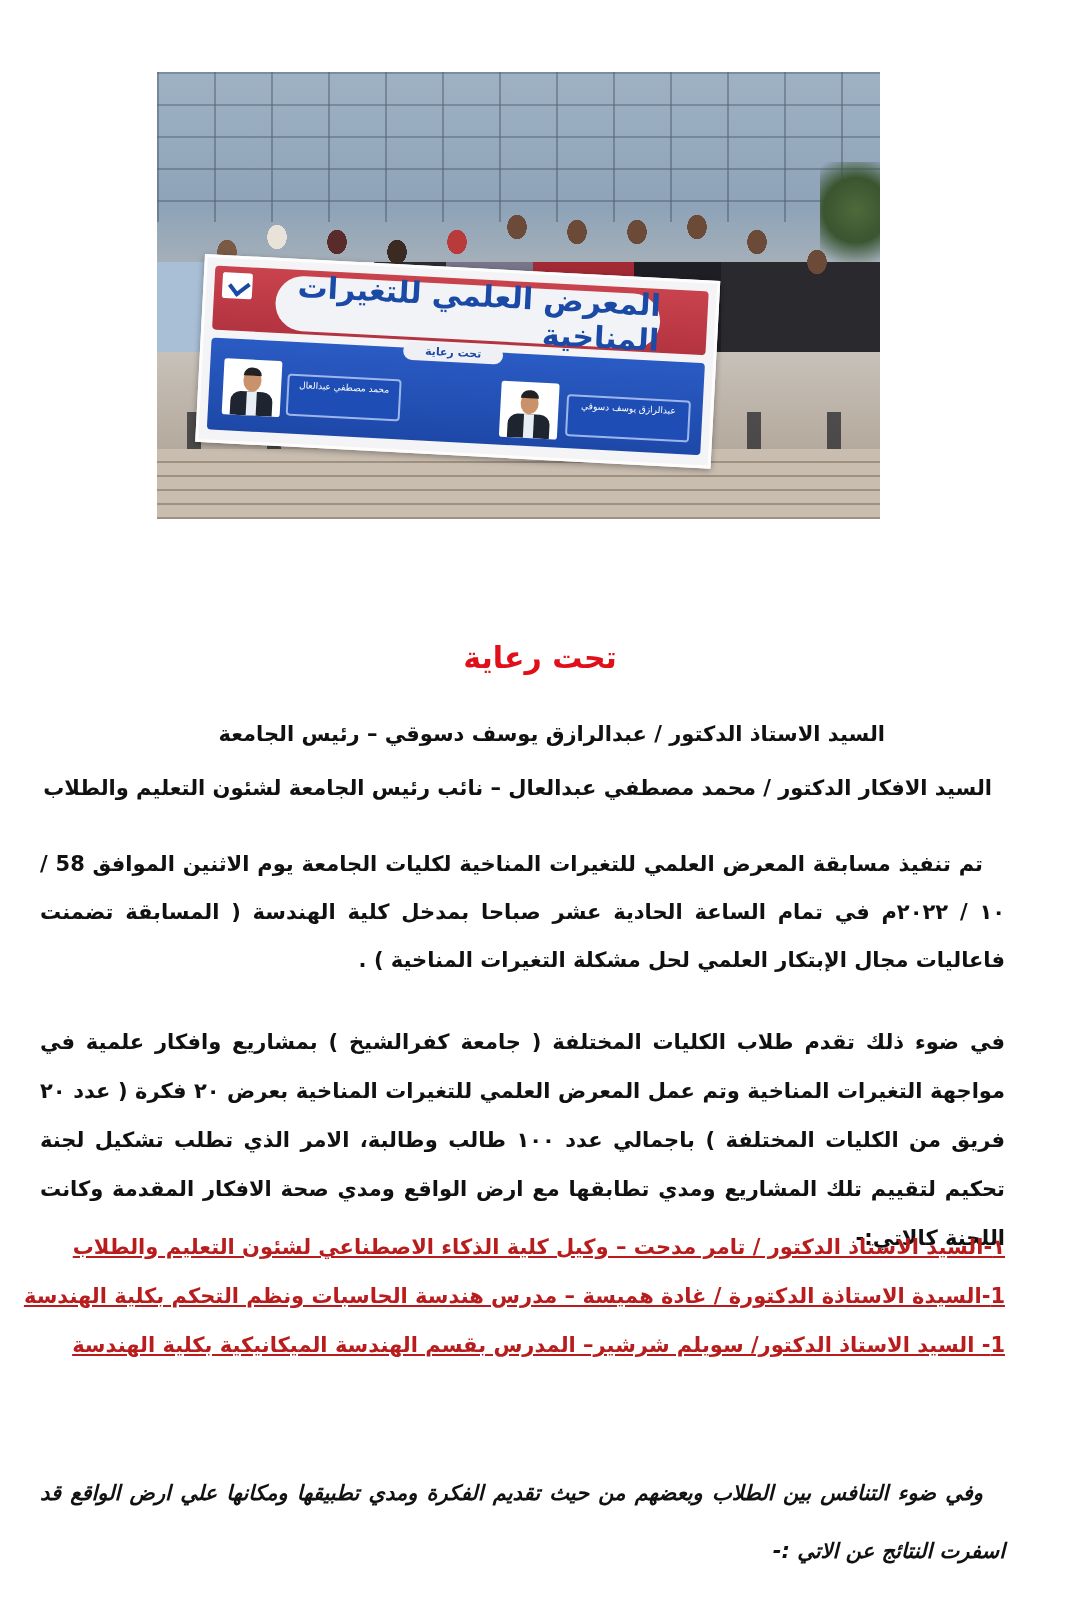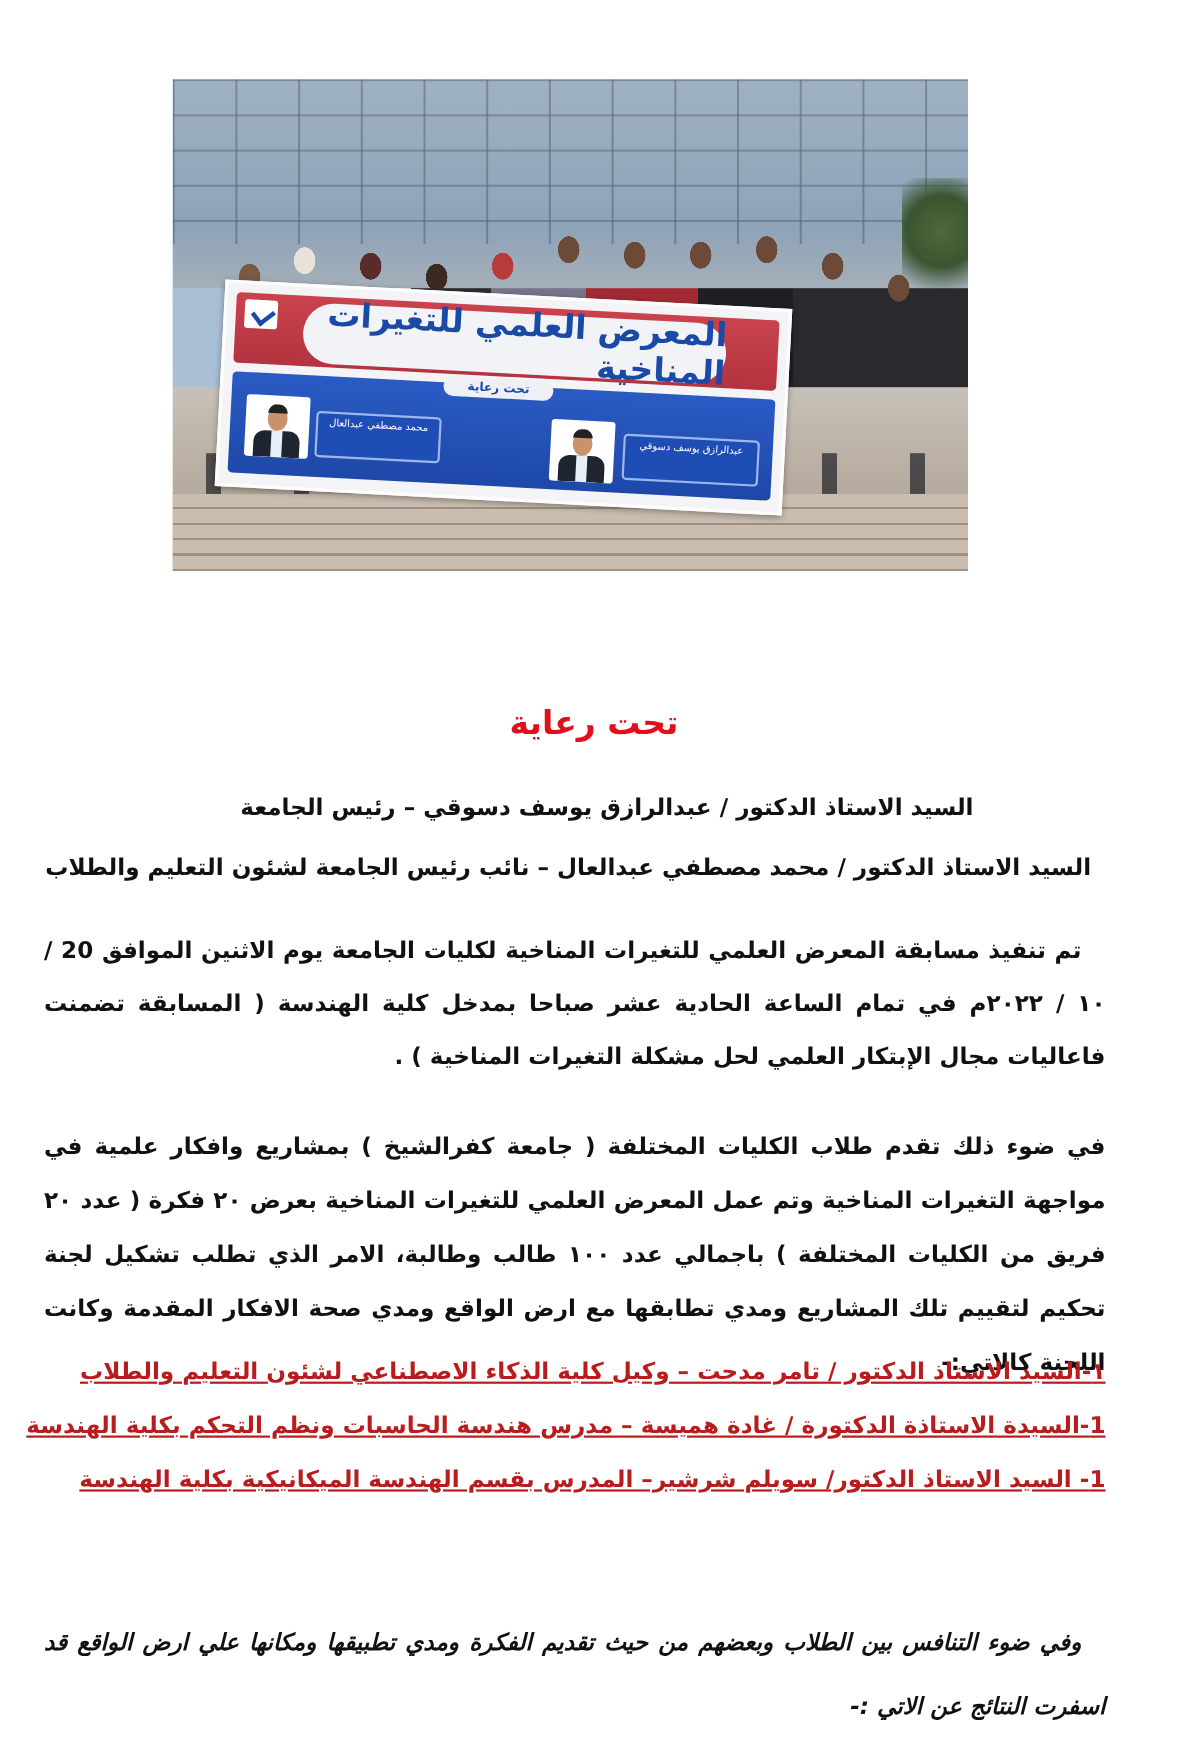--- a/index.html
+++ b/index.html
@@ -87,23 +87,23 @@
     </div>
     <div class="name-box" style="left:366px; top:118px; width:120px;">
       <div>عبدالرازق يوسف دسوقي</div>
     </div>
   </div>
 </div>
 
 <div class="heading">تحت رعاية</div>
 
 <div class="sponsor" style="right:195px; top:722px;">السيد الاستاذ الدكتور / عبدالرازق يوسف دسوقي – رئيس الجامعة</div>
-<div class="sponsor" style="right:88px; top:776px;">السيد الاستاذ الدكتور / محمد مصطفي عبدالعال – نائب رئيس الجامعة لشئون التعليم والطلاب</div>
+<div class="sponsor" style="right:88px; top:776px;">السيد الافكار الدكتور / محمد مصطفي عبدالعال – نائب رئيس الجامعة لشئون التعليم والطلاب</div>
 
-<div class="para" style="top:840px; text-indent:22px;">تم تنفيذ مسابقة المعرض العلمي للتغيرات المناخية لكليات الجامعة يوم الاثنين الموافق 20 / ١٠ / ٢٠٢٢م في تمام الساعة الحادية عشر صباحا بمدخل كلية الهندسة ( المسابقة تضمنت فاعاليات مجال الإبتكار العلمي لحل مشكلة التغيرات المناخية ) .</div>
+<div class="para" style="top:840px; text-indent:22px;">تم تنفيذ مسابقة المعرض العلمي للتغيرات المناخية لكليات الجامعة يوم الاثنين الموافق 58 / ١٠ / ٢٠٢٢م في تمام الساعة الحادية عشر صباحا بمدخل كلية الهندسة ( المسابقة تضمنت فاعاليات مجال الإبتكار العلمي لحل مشكلة التغيرات المناخية ) .</div>
 
 <div class="para" style="top:1018px; line-height:49px;">في ضوء ذلك تقدم طلاب الكليات المختلفة ( جامعة كفرالشيخ ) بمشاريع وافكار علمية في مواجهة التغيرات المناخية وتم عمل المعرض العلمي للتغيرات المناخية بعرض ٢٠ فكرة ( عدد ٢٠ فريق من الكليات المختلفة ) باجمالي عدد ١٠٠ طالب وطالبة، الامر الذي تطلب تشكيل لجنة تحكيم لتقييم تلك المشاريع ومدي تطابقها مع ارض الواقع ومدي صحة الافكار المقدمة وكانت اللجنة كالاتي:-</div>
 
 <div class="member" style="right:75px; top:1235px;">١-السيد الاستاذ الدكتور / تامر مدحت – وكيل كلية الذكاء الاصطناعي لشئون التعليم والطلاب</div>
 <div class="member" style="right:75px; top:1284px;">1-السيدة الاستاذة الدكتورة / غادة هميسة – مدرس هندسة الحاسبات ونظم التحكم بكلية الهندسة</div>
 <div class="member" style="right:75px; top:1333px;">1- السيد الاستاذ الدكتور/ سويلم شرشير– المدرس بقسم الهندسة الميكانيكية بكلية الهندسة</div>
 
 <div class="para" style="top:1464px; line-height:58px; text-indent:22px;font-style:italic;">وفي ضوء التنافس بين الطلاب وبعضهم من حيث تقديم الفكرة ومدي تطبيقها ومكانها علي ارض الواقع قد اسفرت النتائج عن الاتي :-</div>
 
 </body></html>

